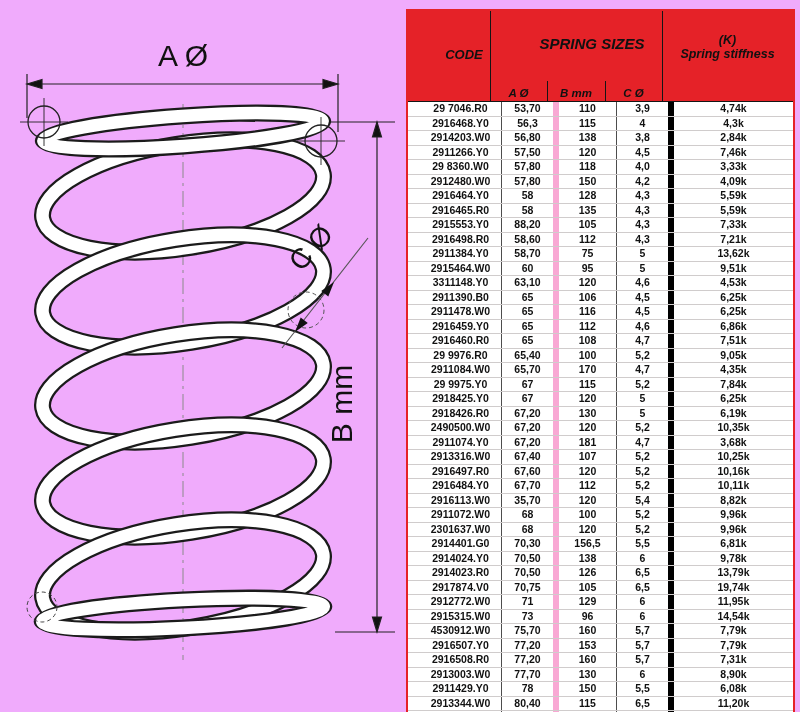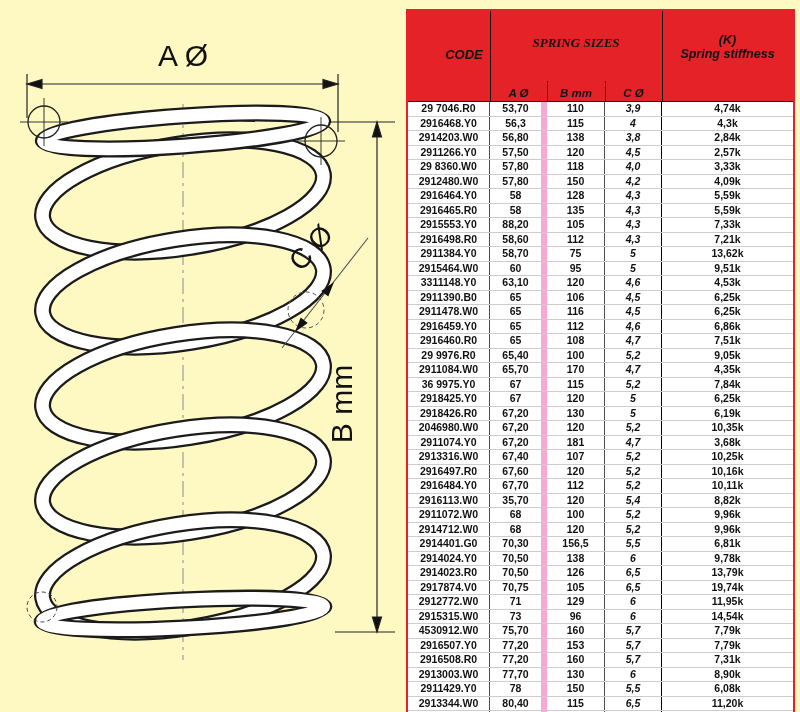--- a/index.html
+++ b/index.html
@@ -1,47 +1,47 @@
 <!DOCTYPE html>
 <html style="--red: #e52228;"><head>
 <meta charset="utf-8">
 <style>
   html,body{margin:0;padding:0;background:#ffffff;}
   body{width:800px;height:712px;font-family:"Liberation Sans",sans-serif;}
-  .stage{position:relative;width:800px;height:712px;overflow:hidden;background:#fef9c3;}
+  .stage{position:relative;width:800px;height:712px;overflow:hidden;background:#f0abfc;}
 
   .diagram{position:absolute;left:0;top:0;width:406px;height:712px;}
 
   .spec-table{position:absolute;left:406px;top:9px;width:389px;box-sizing:border-box;
               border:2px solid var(--red,#e52228);background:#fff;}
   .thead{position:relative;height:90px;background:var(--red,#e52228);}
   .th{position:absolute;display:flex;align-items:center;justify-content:center;
       color:#111;font-style:italic;font-weight:bold;text-align:center;}
   .th-code{left:15px;top:0;width:82px;height:86px;font-size:13px;}
-  .th-sizes{left:82px;top:0;width:172px;height:64px;font-size:13px;font-family:Liberation Serif, serif;}
+  .th-sizes{left:98px;top:0;width:172px;height:64px;font-size:15px;}
   .th-k{left:254px;top:0;width:131px;height:72px;font-size:12.5px;flex-direction:column;line-height:14px;}
   .sh{position:absolute;top:73px;height:17px;display:flex;align-items:center;justify-content:center;
       color:#111;font-style:italic;font-weight:bold;font-size:11.5px;}
   .sh0{left:82px;width:57px;}
   .sh1{left:139px;width:58px;}
   .sh2{left:197px;width:57px;}
   .vl{position:absolute;top:0;bottom:0;width:1px;background:#151515;}
   .vl-a{left:82px;} .vl-b{left:254px;}
   .vs{position:absolute;top:70px;bottom:0;width:1px;background:#151515;}
   .vs-a{left:139px;} .vs-b{left:197px;}
 
   .tbody{border-top:1px solid #151515;background:#fff;}
-  .tr{display:flex;height:13.5px;border-bottom:1px solid #d0cccc;}
+  .tr{display:flex;height:13.5px;border-bottom:1px solid #d0cccc;padding-left:12px;}
   .tr:last-child{border-bottom:none;}
   .td{font-size:10.5px;font-weight:700;color:#111;text-align:center;line-height:13px;
       height:13.5px;box-sizing:border-box;white-space:nowrap;overflow:hidden;}
   .c0{width:82px;border-right:1px solid #4d4d4d;}
   .c1{width:57px;border-right:6px solid #f9a8d4;}
   .c2{width:58px;border-right:1px solid #4d4d4d;text-align:center;}
-  .c3{width:57px;border-right:1px solid #000000;font-style:italic;}
+  .c3{width:57px;border-right:6px solid #000000;}
   .c4{flex:1;}
 
   svg text{fill:#111;}
 </style>
 </head>
 <body>
 
 <div class="stage">
 
   <div class="diagram">
@@ -164,21 +164,21 @@
           <div class="td c1">56,80</div>
           <div class="td c2">138</div>
           <div class="td c3">3,8</div>
           <div class="td c4">2,84k</div>
         </div>
         <div class="tr">
           <div class="td c0">2911266.Y0</div>
           <div class="td c1">57,50</div>
           <div class="td c2">120</div>
           <div class="td c3">4,5</div>
-          <div class="td c4">2,57k</div>
+          <div class="td c4">7,46k</div>
         </div>
         <div class="tr">
           <div class="td c0">29 8360.W0</div>
           <div class="td c1">57,80</div>
           <div class="td c2">118</div>
           <div class="td c3">4,0</div>
           <div class="td c4">3,33k</div>
         </div>
         <div class="tr">
           <div class="td c0">2912480.W0</div>
@@ -272,42 +272,42 @@
           <div class="td c4">9,05k</div>
         </div>
         <div class="tr">
           <div class="td c0">2911084.W0</div>
           <div class="td c1">65,70</div>
           <div class="td c2">170</div>
           <div class="td c3">4,7</div>
           <div class="td c4">4,35k</div>
         </div>
         <div class="tr">
-          <div class="td c0">36 9975.Y0</div>
+          <div class="td c0">29 9975.Y0</div>
           <div class="td c1">67</div>
           <div class="td c2">115</div>
           <div class="td c3">5,2</div>
           <div class="td c4">7,84k</div>
         </div>
         <div class="tr">
           <div class="td c0">2918425.Y0</div>
           <div class="td c1">67</div>
           <div class="td c2">120</div>
           <div class="td c3">5</div>
           <div class="td c4">6,25k</div>
         </div>
         <div class="tr">
           <div class="td c0">2918426.R0</div>
           <div class="td c1">67,20</div>
           <div class="td c2">130</div>
           <div class="td c3">5</div>
           <div class="td c4">6,19k</div>
         </div>
         <div class="tr">
-          <div class="td c0">2046980.W0</div>
+          <div class="td c0">2490500.W0</div>
           <div class="td c1">67,20</div>
           <div class="td c2">120</div>
           <div class="td c3">5,2</div>
           <div class="td c4">10,35k</div>
         </div>
         <div class="tr">
           <div class="td c0">2911074.Y0</div>
           <div class="td c1">67,20</div>
           <div class="td c2">181</div>
           <div class="td c3">4,7</div>
@@ -342,21 +342,21 @@
           <div class="td c4">8,82k</div>
         </div>
         <div class="tr">
           <div class="td c0">2911072.W0</div>
           <div class="td c1">68</div>
           <div class="td c2">100</div>
           <div class="td c3">5,2</div>
           <div class="td c4">9,96k</div>
         </div>
         <div class="tr">
-          <div class="td c0">2914712.W0</div>
+          <div class="td c0">2301637.W0</div>
           <div class="td c1">68</div>
           <div class="td c2">120</div>
           <div class="td c3">5,2</div>
           <div class="td c4">9,96k</div>
         </div>
         <div class="tr">
           <div class="td c0">2914401.G0</div>
           <div class="td c1">70,30</div>
           <div class="td c2">156,5</div>
           <div class="td c3">5,5</div>

